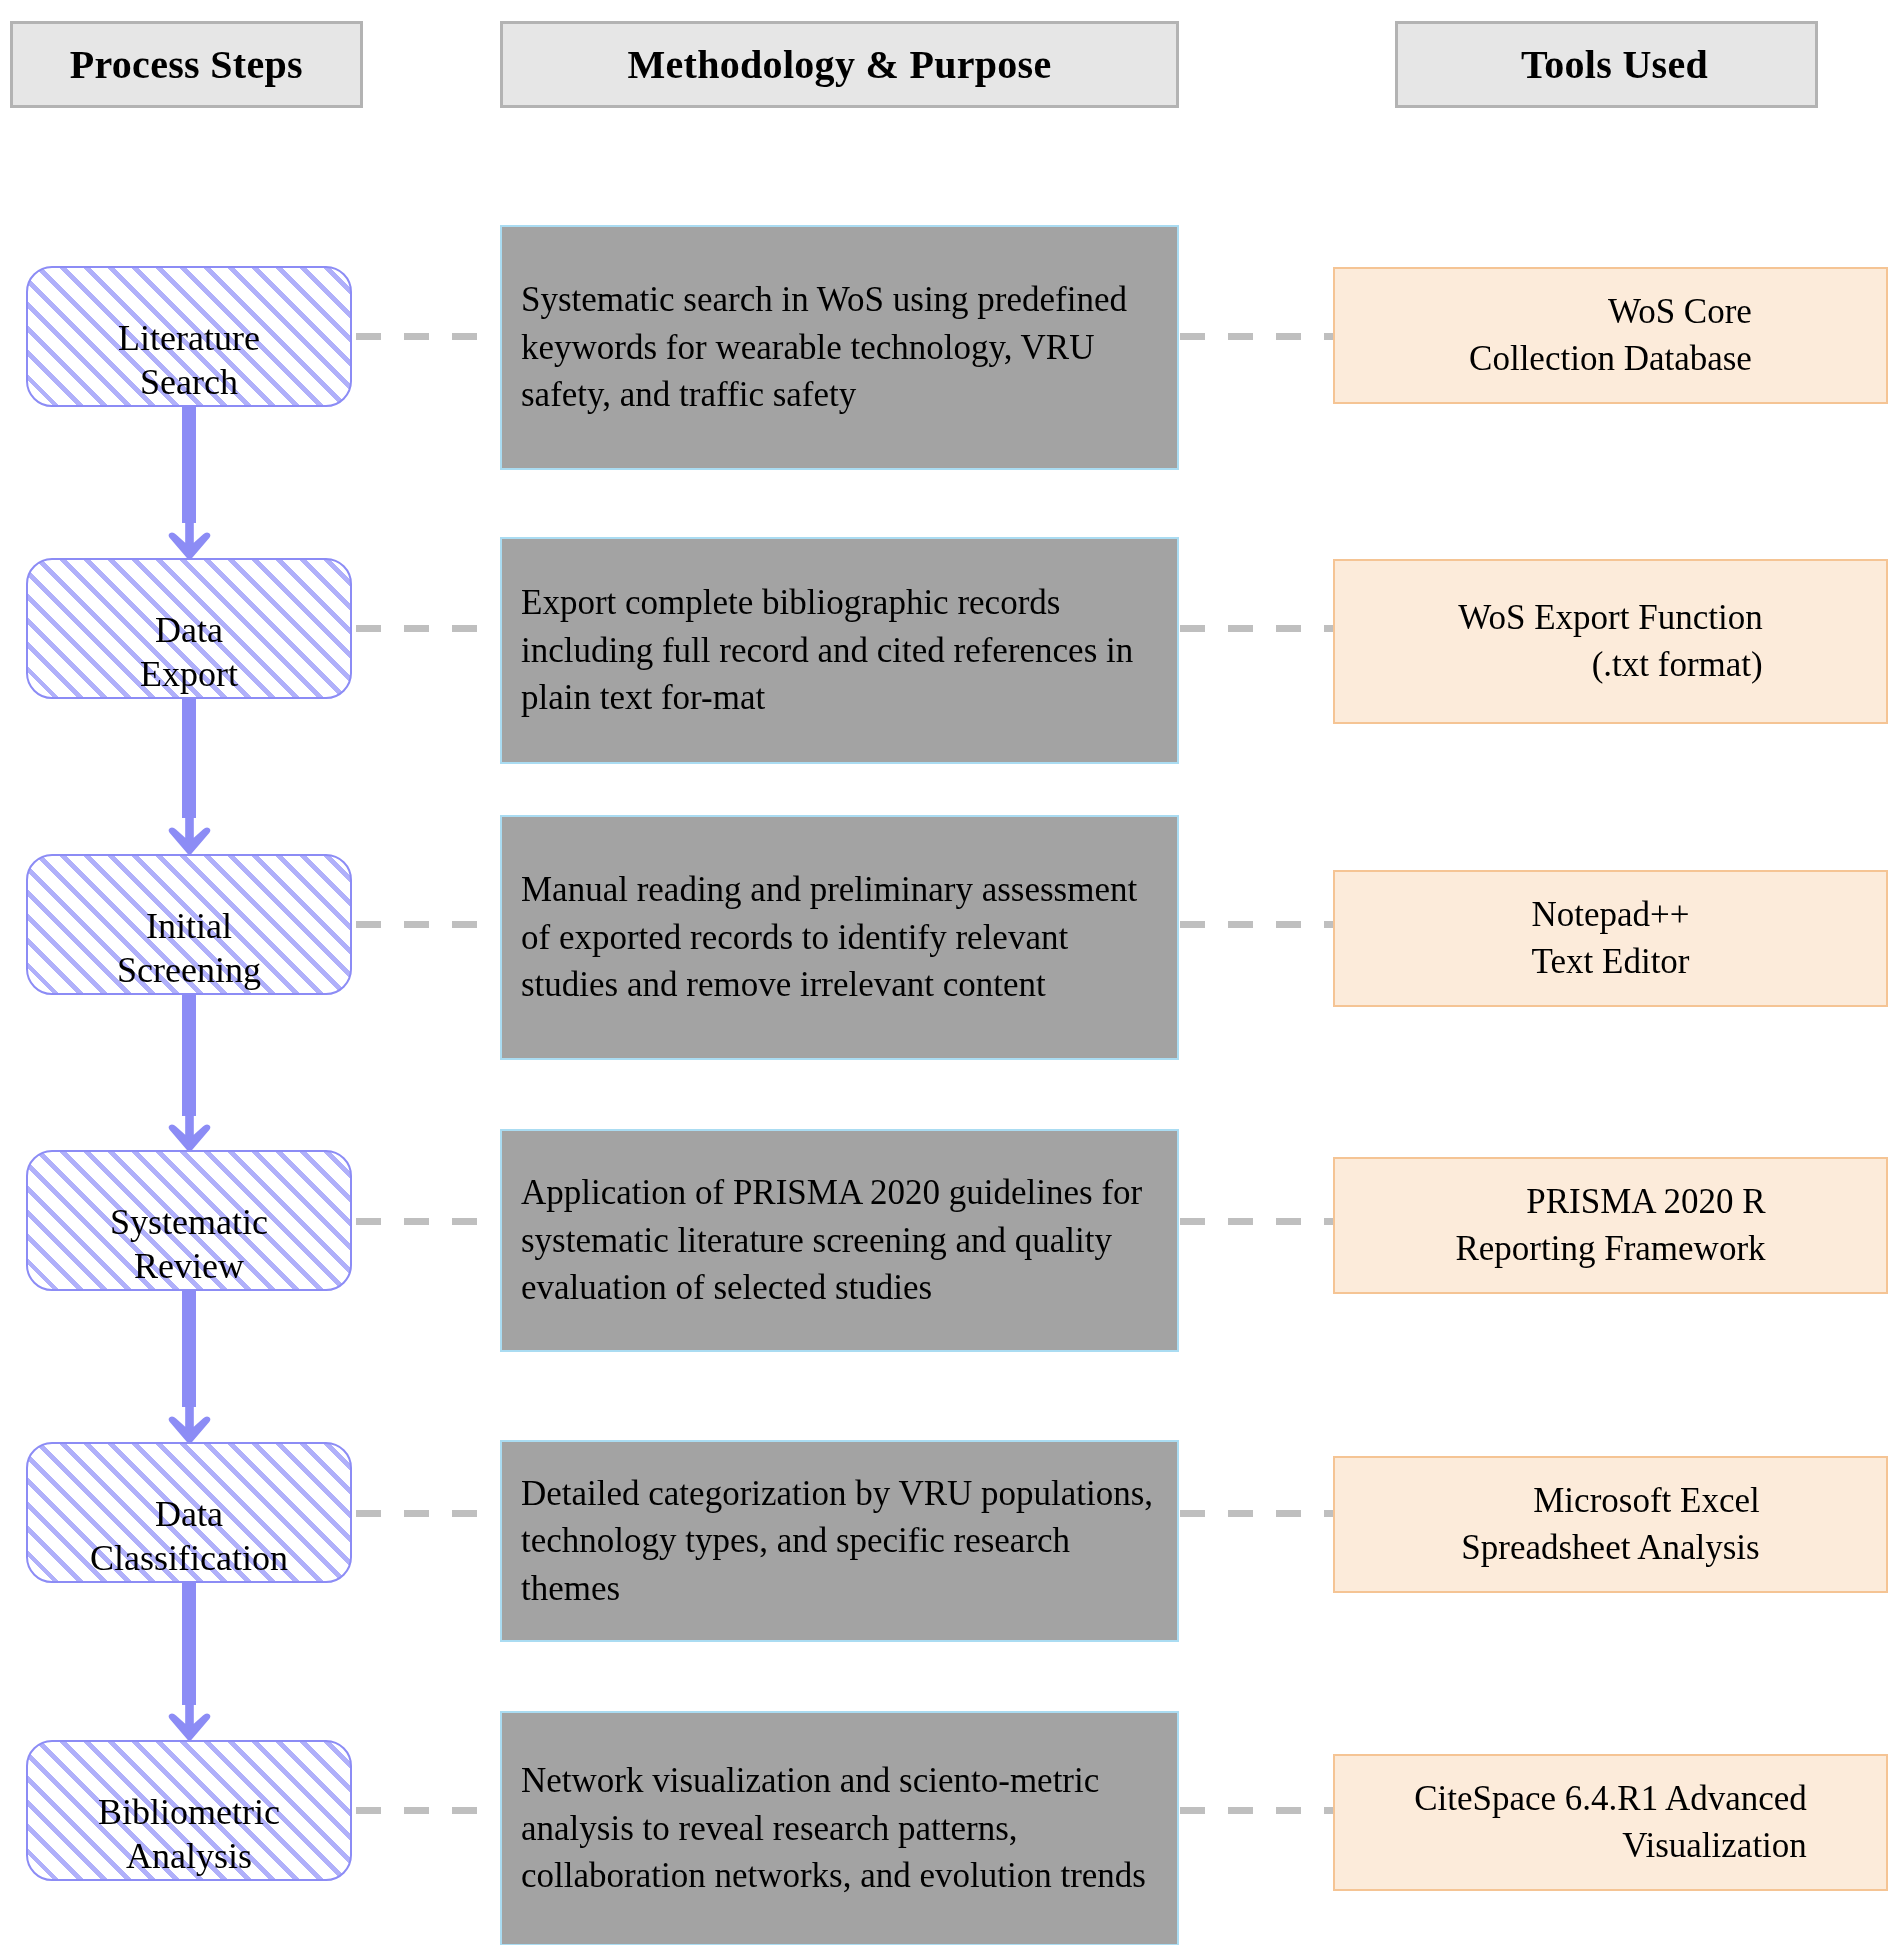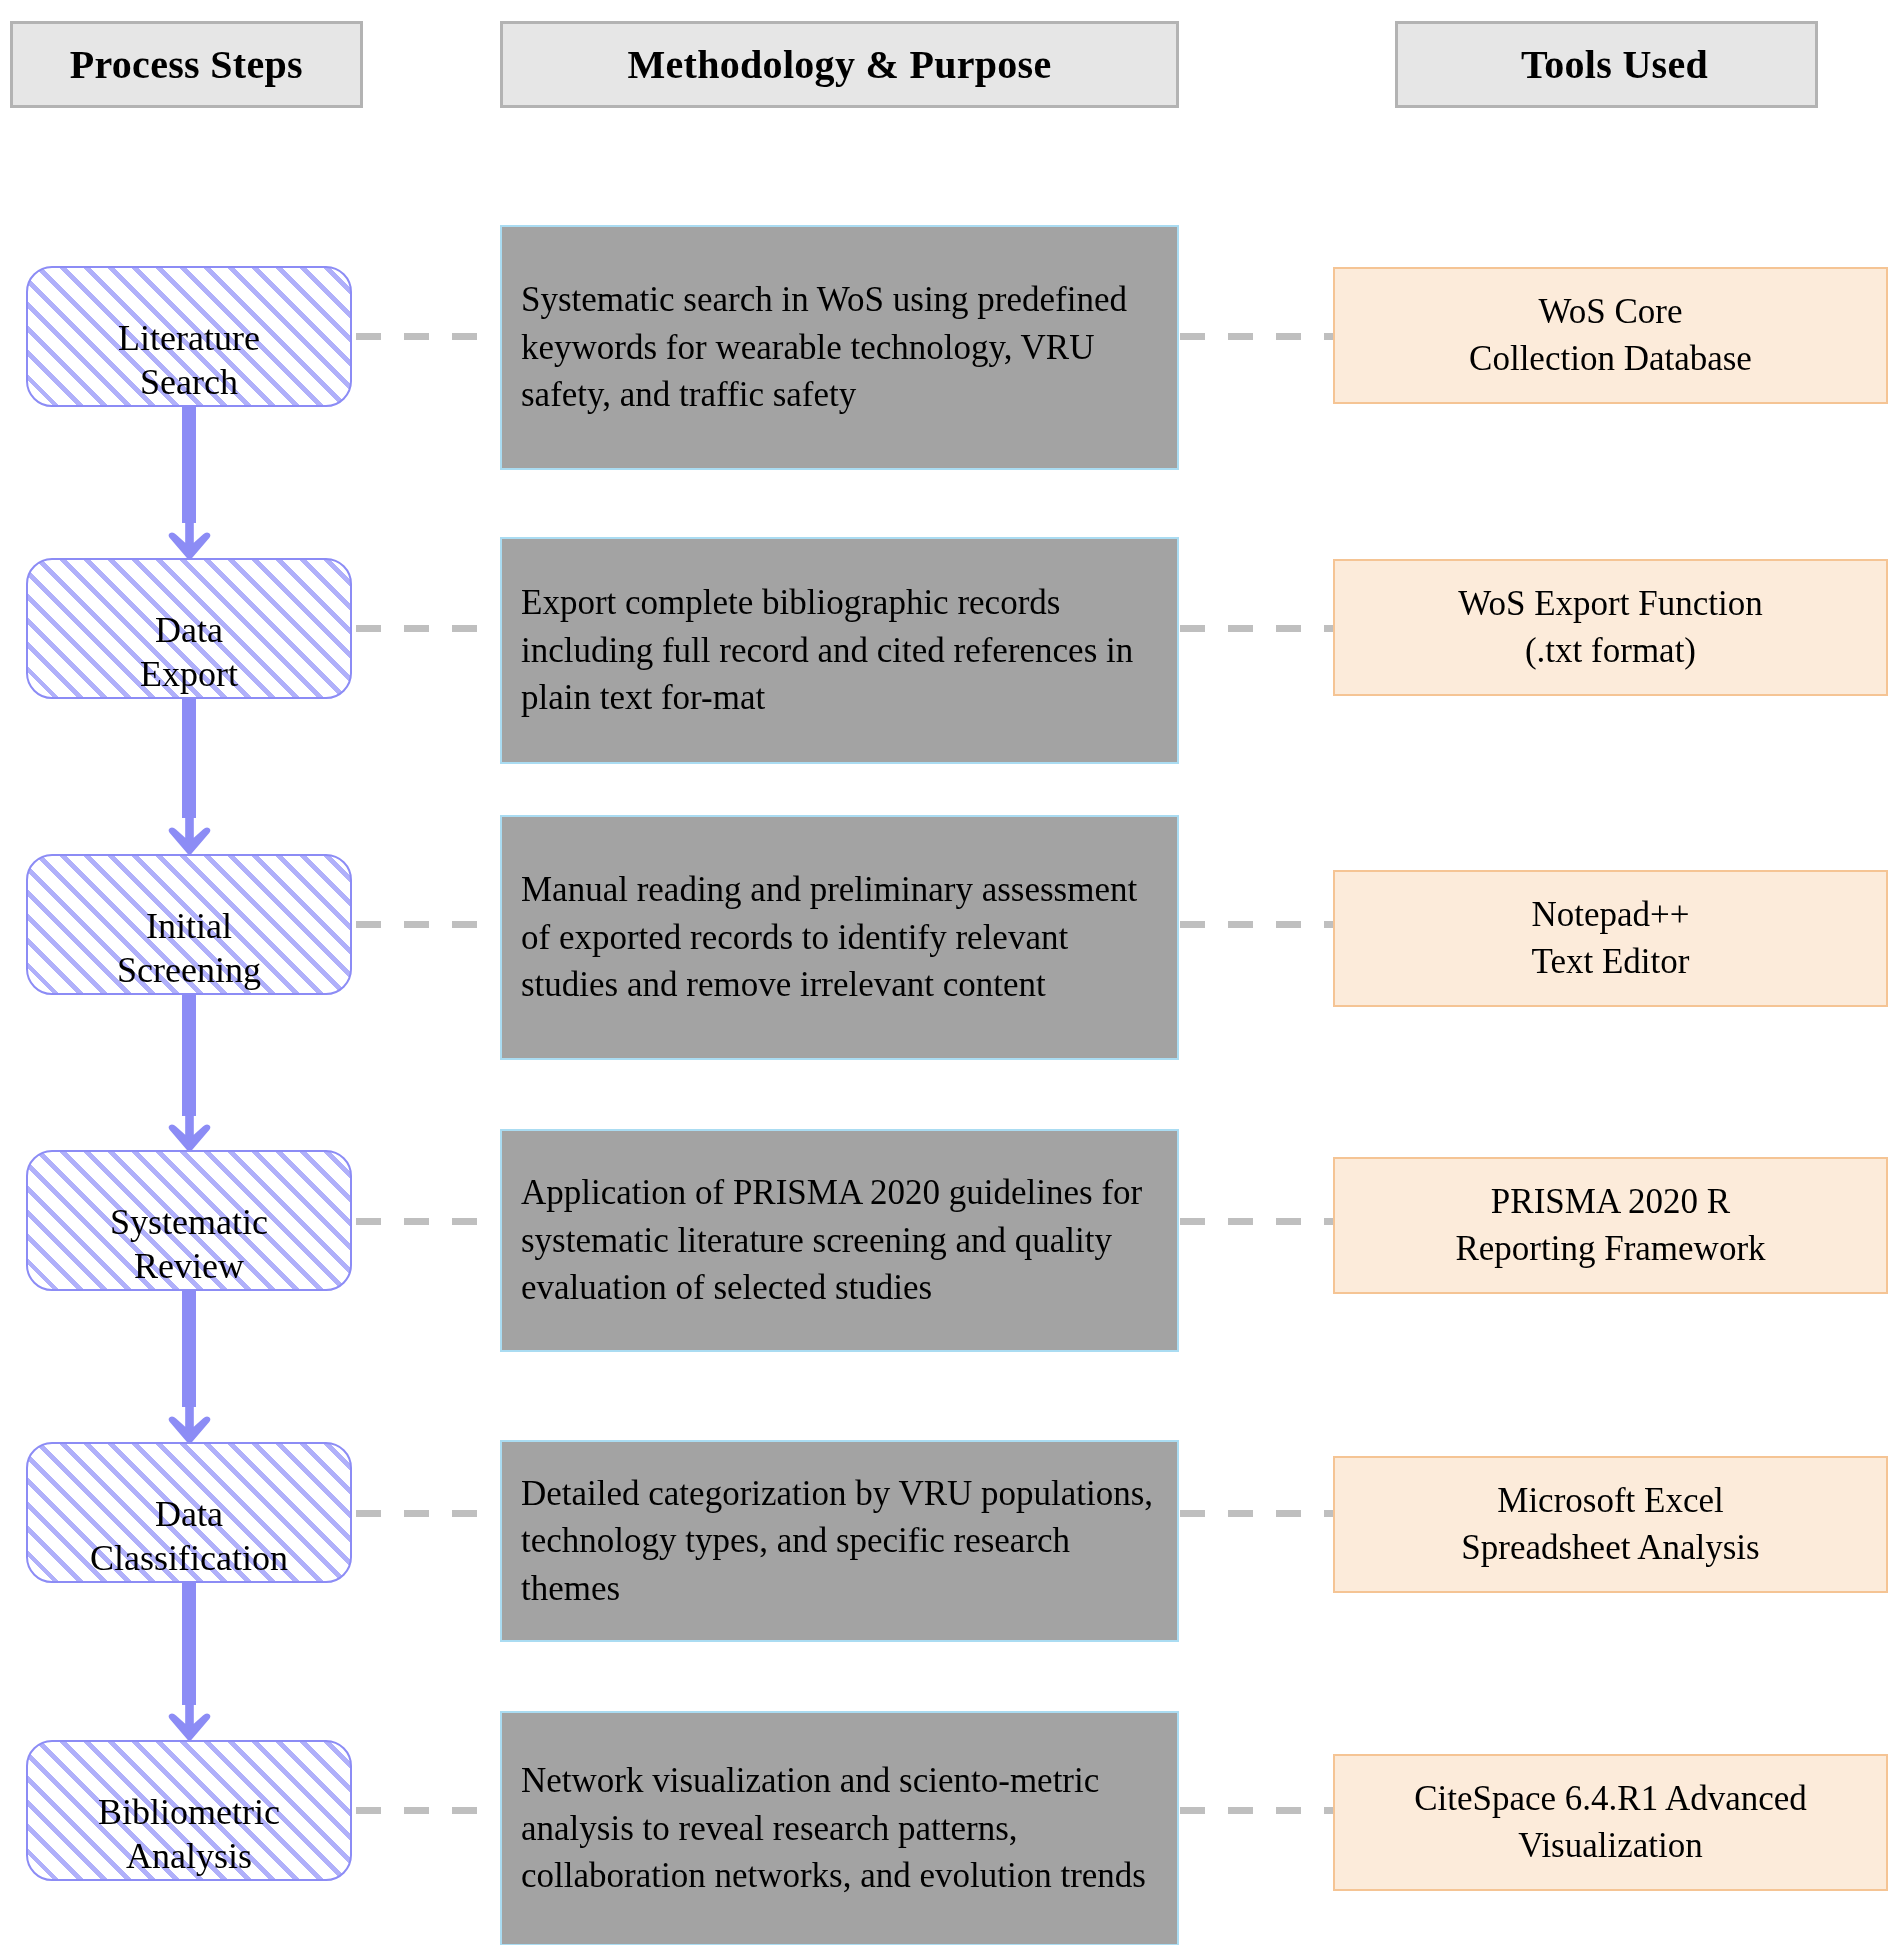--- a/index.html
+++ b/index.html
@@ -87,21 +87,21 @@
     border: 2.7px solid #f5c494;
     background: #fcebda;
     display: flex;
     align-items: center;
     justify-content: center;
     text-align: center;
     font-size: 35px;
     line-height: 1.32;
     color: #000000;
   }
-  .tool-box .tool-label { display: block; white-space: pre-line; }
+  .tool-box .tool-label { display: block; white-space: pre-line; text-align: right; }
 
   
   .dash-conn {
     position: absolute;
     height: 6.5px;
     background-image: repeating-linear-gradient(
       to right,
       #bfbfbf 0px,
       #bfbfbf 25px,
       rgba(255,255,255,0) 25px,
@@ -166,21 +166,21 @@
 
 <div class="step-box" style="top:558px; height:141px;">
   <span class="step-label">Data
 Export</span>
 </div>
 <div class="dash-conn dash-left" style="top:625px;"></div>
 <div class="method-box" style="top:537px; height:227px;">
   <span>Export complete bibliographic records including full record and cited references in plain text for-mat</span>
 </div>
 <div class="dash-conn dash-right" style="top:625px;"></div>
-<div class="tool-box" style="top:559px; height:137px;">
+<div class="tool-box" style="top:559px; height:165px;">
   <span class="tool-label">WoS Export Function
 (.txt format)</span>
 </div>
 
 <div class="arrow-wrap" style="top:699px; height:155px;">
   <div class="arrow-shaft" style="height:119px;"></div>
   <div class="arrow-head" style="top:115px;">
     <svg width="47" height="42" viewBox="0 0 86 78" xmlns="http://www.w3.org/2000/svg">
       <path d="M43 78 L6 35 Q2 29 7 26 Q12 23 18 29 L35 44 L35 0 L51 0 L51 44 L68 29 Q74 23 79 26 Q84 29 80 35 Z" fill="#8c8cf5"></path>
     </svg>

